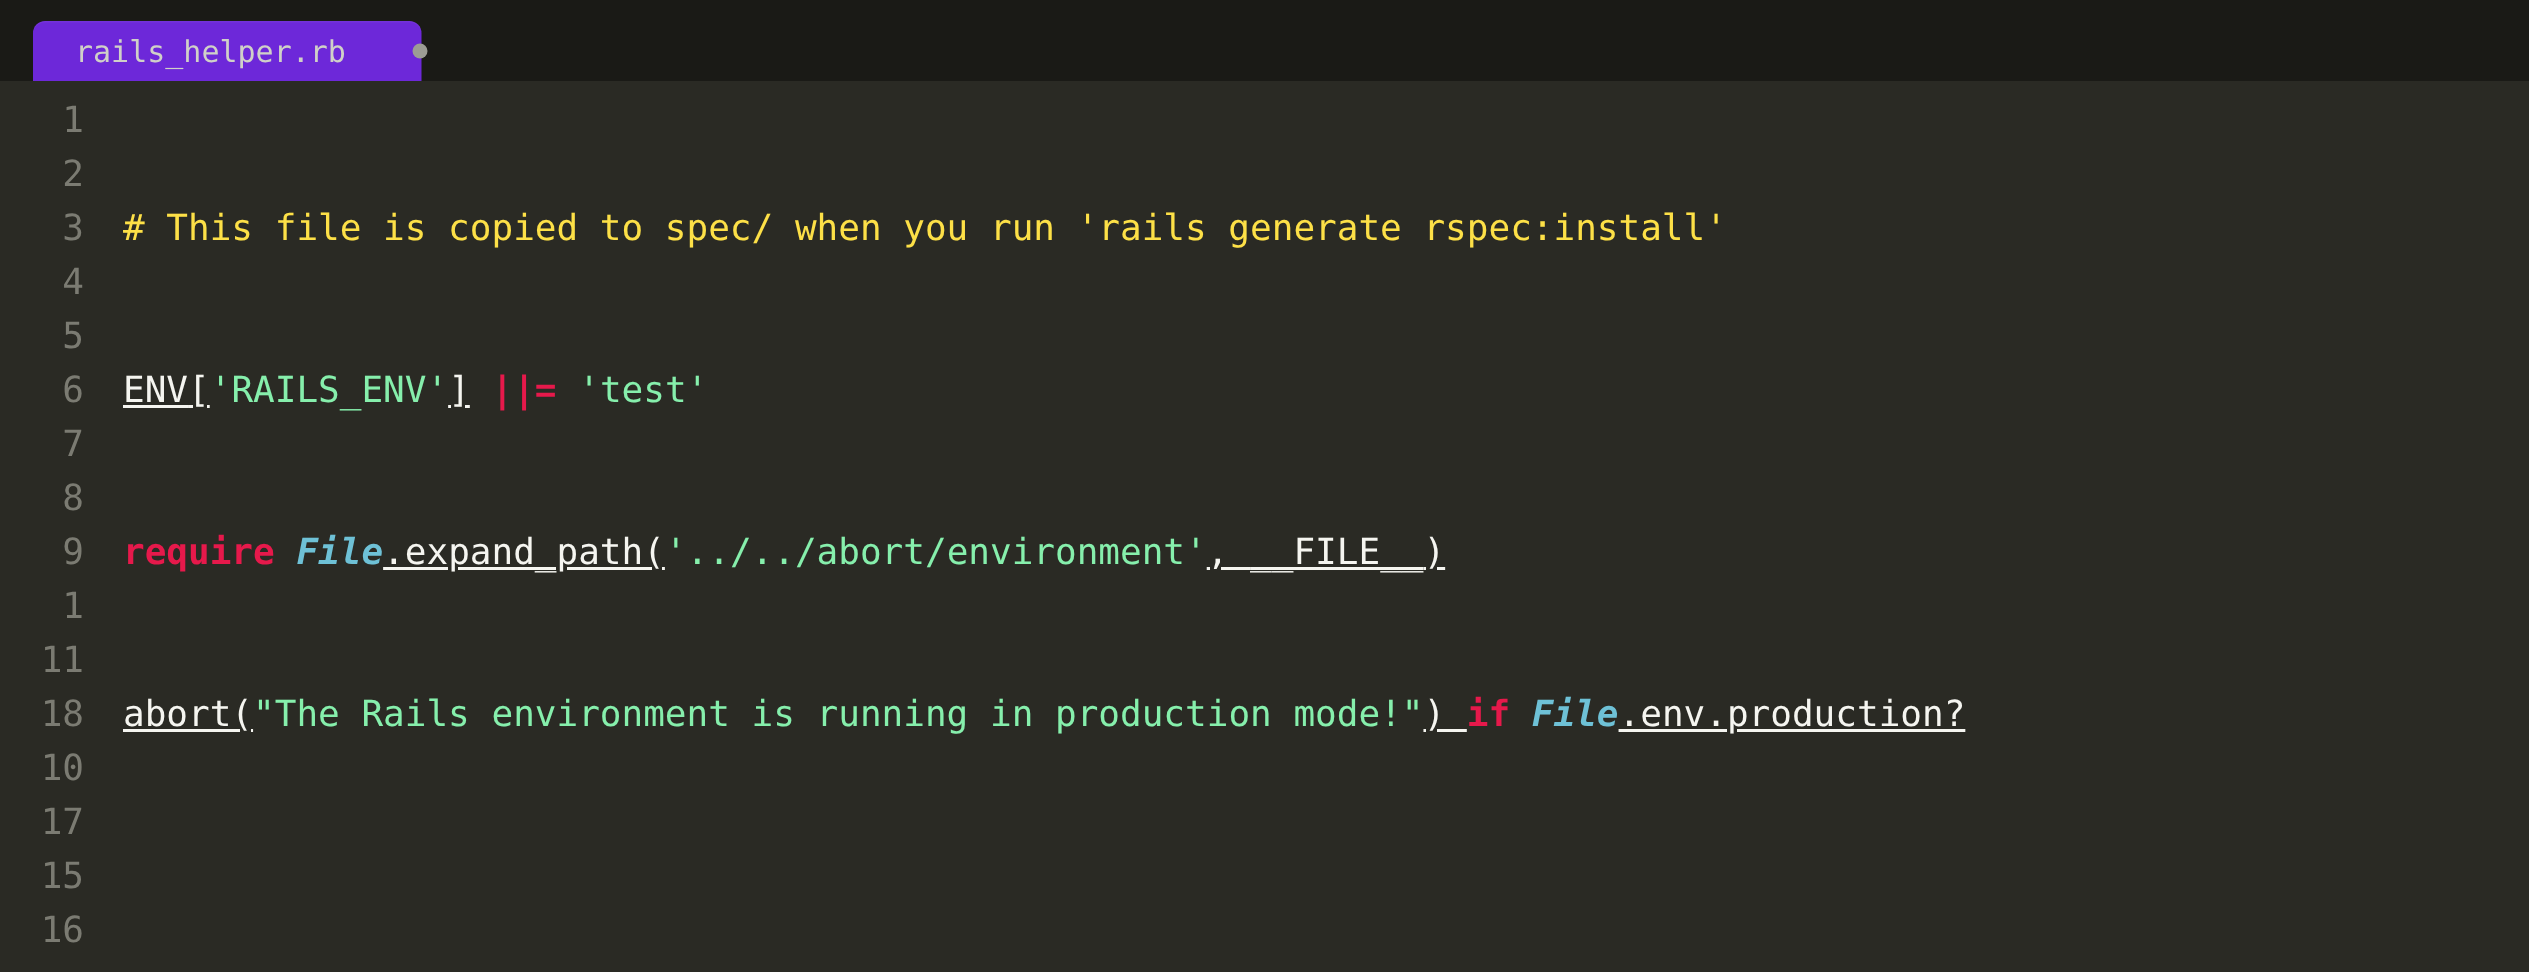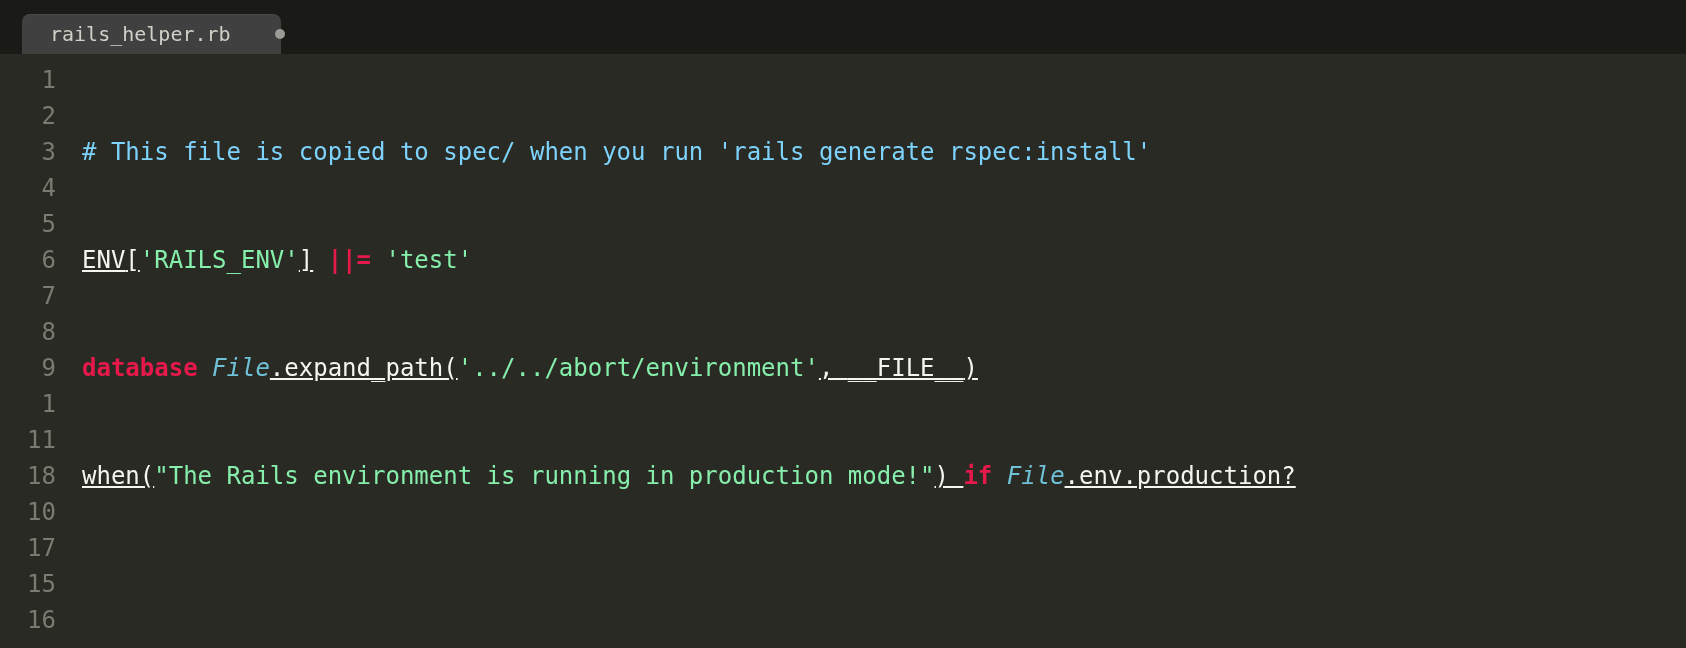--- a/index.html
+++ b/index.html
@@ -17,21 +17,21 @@
   }
   .tabbar {
     height: 46px;
     background: #1a1a16;
     display: flex;
     align-items: flex-end;
     padding-left: 22px;
   }
   .tab {
     position: relative;
-    background: #404040;
+    background: #6d28d9;
     height: 40px;
     display: flex;
     align-items: center;
     padding: 0 50px 0 28px;
     color: #d0d0c8;
     font-size: 20px;
     border-top-left-radius: 8px;
     border-top-right-radius: 8px;
     box-shadow: inset 0 1px 0 rgba(255,255,255,0.05);
   }
@@ -78,23 +78,23 @@
     padding-top: 8px;
     padding-left: 12px;
     font-size: 24px;
     line-height: 36px;
     white-space: pre;
     color: #f5f5f0;
     position: relative;
   }
   .line { height: 36px; }
   
-  .c-comment { color: #7dd3fc; }
+  .c-comment { color: #fde047; }
   .c-kw      { color: #e6194b; font-weight: 600; }
-  .c-const   { color: #6ec1d6; font-style: italic; }
+  .c-const   { color: #6ec1d6; font-style: italic; font-weight: bold; }
   .c-str     { color: #86efac; }
   .c-def     { color: #f5f5f0; text-decoration: underline; }
 </style>
 </head>
 <body>
 
 <div class="topbar"></div>
 
 <div class="tabbar">
   <div class="tab">
@@ -119,22 +119,22 @@
     <div>18</div>
     <div>10</div>
     <div>17</div>
     <div>15</div>
     <div>16</div>
   </div>
 
   <div class="code">
     <div class="line"><span class="c-comment"># This file is copied to spec/ when you run 'rails generate rspec:install'</span></div>
     <div class="line"><span class="c-def">ENV</span><span class="c-def">[</span><span class="c-str">'RAILS_ENV'</span><span class="c-def">]</span><span class="c-kw"> ||= </span><span class="c-str">'test'</span></div>
-    <div class="line"><span class="c-kw">database</span><span> </span><span class="c-const">File</span><span class="c-def">.expand_path(</span><span class="c-str">'../../abort/environment'</span><span class="c-def">, </span><span class="c-def">__FILE__</span><span class="c-def">)</span></div>
-    <div class="line"><span class="c-def">when(</span><span class="c-str">"The Rails environment is running in production mode!"</span><span class="c-def">) </span><span class="c-kw">if</span><span> </span><span class="c-const">File</span><span class="c-def">.env.production?</span></div>
+    <div class="line"><span class="c-kw">require</span><span> </span><span class="c-const">File</span><span class="c-def">.expand_path(</span><span class="c-str">'../../abort/environment'</span><span class="c-def">, </span><span class="c-def">__FILE__</span><span class="c-def">)</span></div>
+    <div class="line"><span class="c-def">abort(</span><span class="c-str">"The Rails environment is running in production mode!"</span><span class="c-def">) </span><span class="c-kw">if</span><span> </span><span class="c-const">File</span><span class="c-def">.env.production?</span></div>
     
     
     
     
     
     
     
     
     
     

